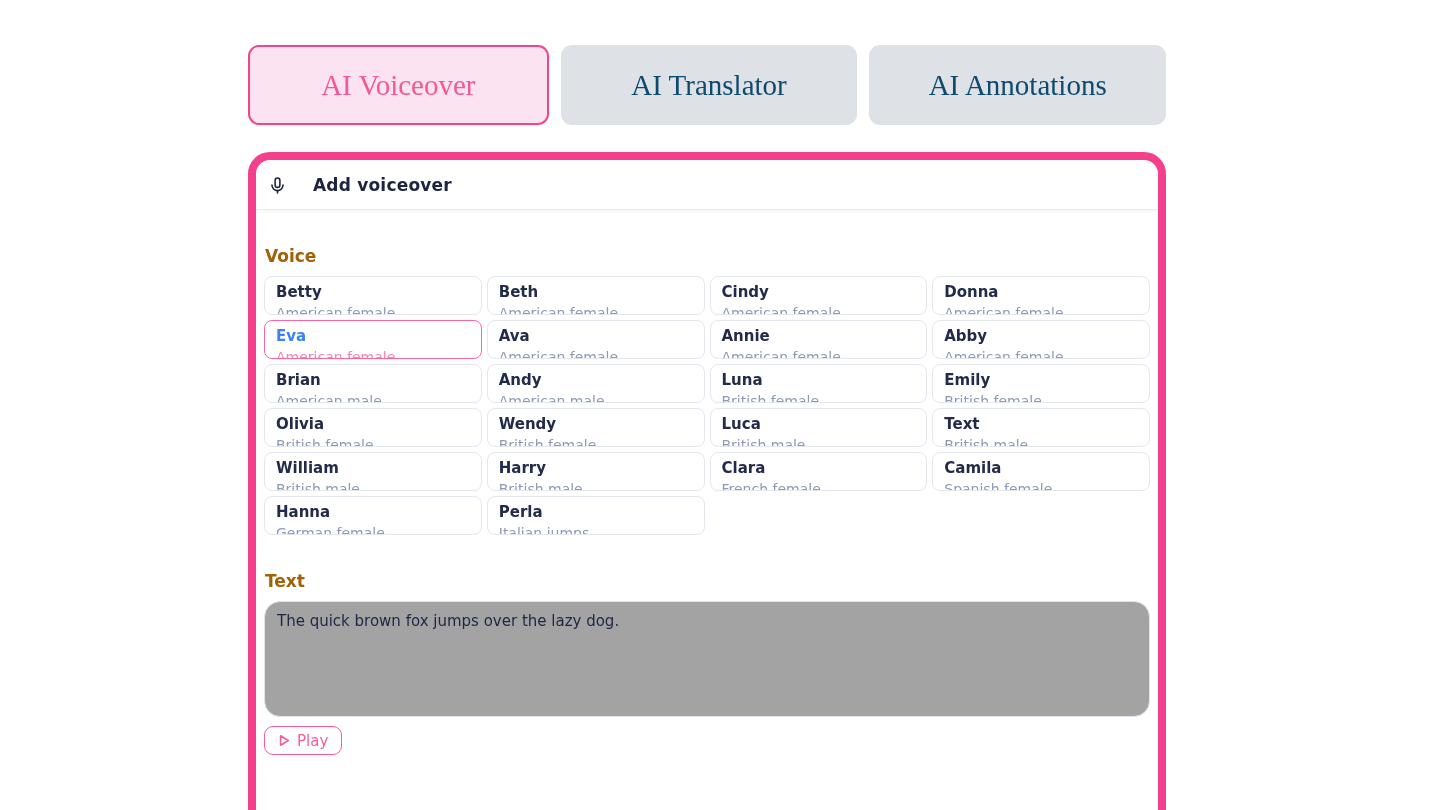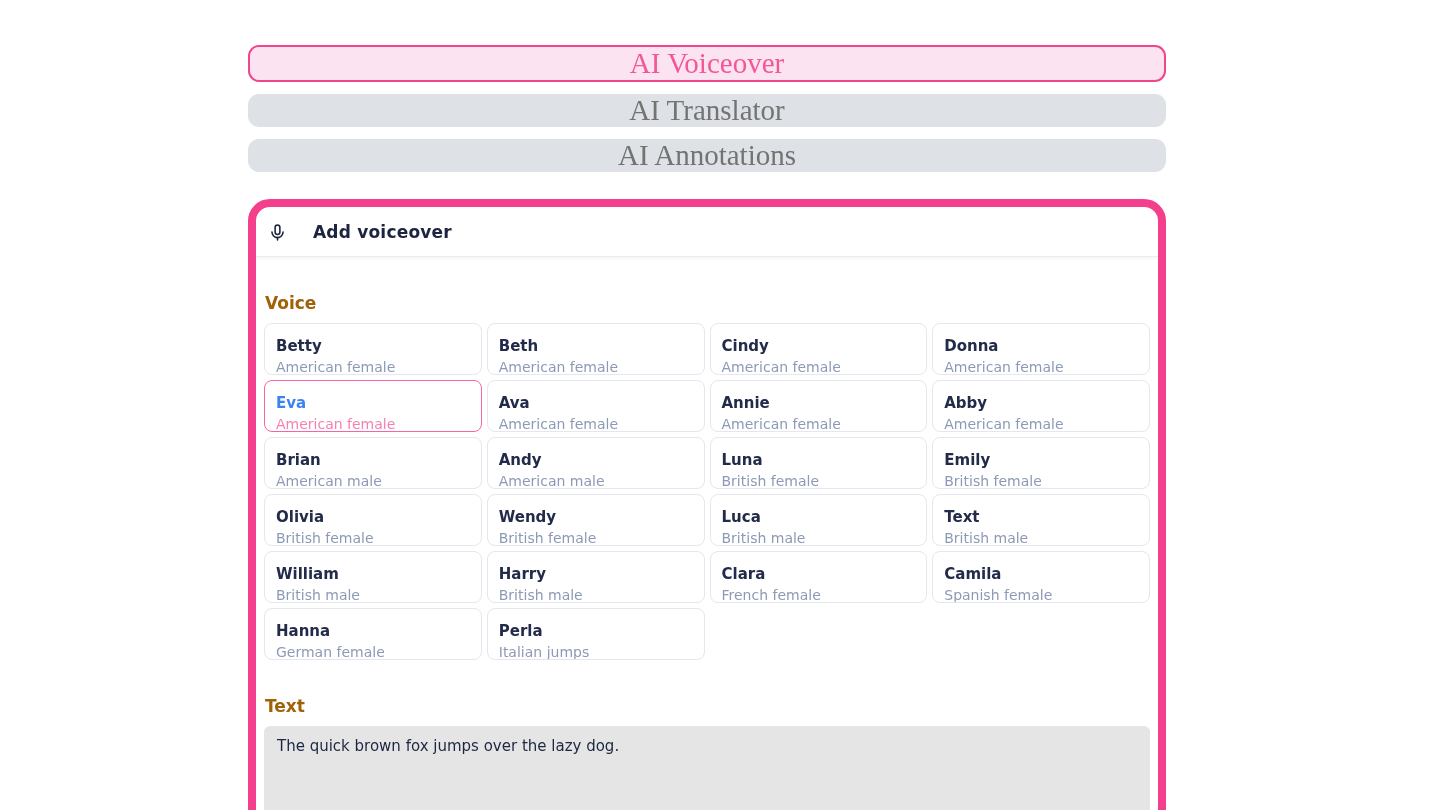--- a/index.html
+++ b/index.html
@@ -4,27 +4,27 @@
 <style>
   html, body { margin:0; padding:0; }
   body {
     width:1440px; height:810px; position:relative; overflow:hidden;
     background:#ffffff;
     font-family:"DejaVu Sans", "Liberation Sans", sans-serif;
   }
   .stage { position:absolute; left:248px; top:45px; width:918px; }
 
   
-  .tabs { display:flex; gap:12px;flex-direction:column; }
+  .tabs { display:flex; gap:12px; }
   .tab {
     flex:1 1 0; height:80px; box-sizing:border-box;
     display:flex; align-items:center; justify-content:center;
     background:#dee1e5; border:none; border-radius:11px;
     font-family:"Liberation Serif", "DejaVu Serif", serif;
-    font-size:29px; color:#737373; cursor:pointer; padding:0;
+    font-size:29px; color:#0c4a6e; cursor:pointer; padding:0;
   }
   .tab.active {
     background:#fce3f1; border:2px solid #f2468c; color:#f25797;
   }
 
   
   .panel {
     margin-top:27px; box-sizing:border-box; height:706px;
     background:#ffffff; border:8px solid #f43f8c; border-radius:22px;
     overflow:hidden;
@@ -40,37 +40,37 @@
 
   .panel-body { padding:0 8px 20px 8px; }
   .section-label {
     font-weight:bold; font-size:17px; color:#a16207;
     margin:36px 0 10px 1px;
   }
 
   
   .voice-grid { display:grid; grid-template-columns:repeat(4,1fr); gap:5px; }
   .voice-card {
-    box-sizing:border-box; height:52px; background:#ffffff;
+    box-sizing:border-box; height:39px; background:#ffffff;
     border:1px solid #e4e7ee; border-radius:8px;
-    padding:12px 11px; cursor:pointer; overflow:hidden;
+    padding:5px 11px; cursor:pointer; overflow:hidden;
   }
   .voice-name { font-size:15px; font-weight:bold; color:#222b49; line-height:21px; white-space:nowrap; }
   .voice-desc { font-size:14px; color:#8d9ab5; line-height:20px; white-space:nowrap; }
   .voice-card.selected { border-color:#f866a1; }
   .voice-card.selected .voice-name { color:#3b82f6; }
   .voice-card.selected .voice-desc { color:#f87fb2; }
 
   
   .text-input {
     display:block; width:100%; height:116px; box-sizing:border-box;
-    border:1px solid #e2e5eb; border-radius:6px;
+    border:1px solid #e2e5eb; border-radius:16px;
     padding:9px 12px; resize:none; outline:none;
     font-family:"DejaVu Sans", "Liberation Sans", sans-serif;
-    font-size:15px; color:#1e2742; line-height:21px; background:#e5e5e5;
+    font-size:15px; color:#1e2742; line-height:21px; background:#a3a3a3;
   }
 
   
   .play-btn {
     margin-top:9px; display:inline-flex; align-items:center; gap:7px;
     height:29px; padding:8px 13px; box-sizing:border-box;
     background:#ffffff; border:1.5px solid #f85c9f; border-radius:9px;
     color:#f85c9f; font-size:15px; cursor:pointer;
     font-family:"DejaVu Sans", "Liberation Sans", sans-serif;
   }

